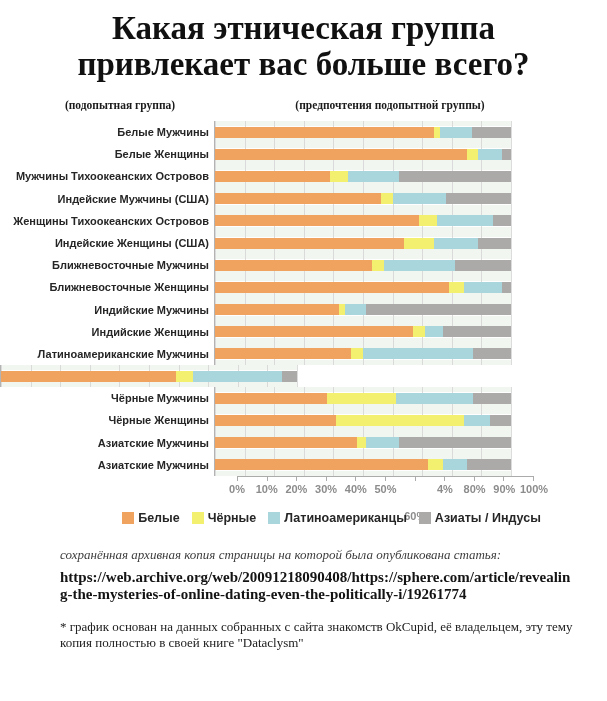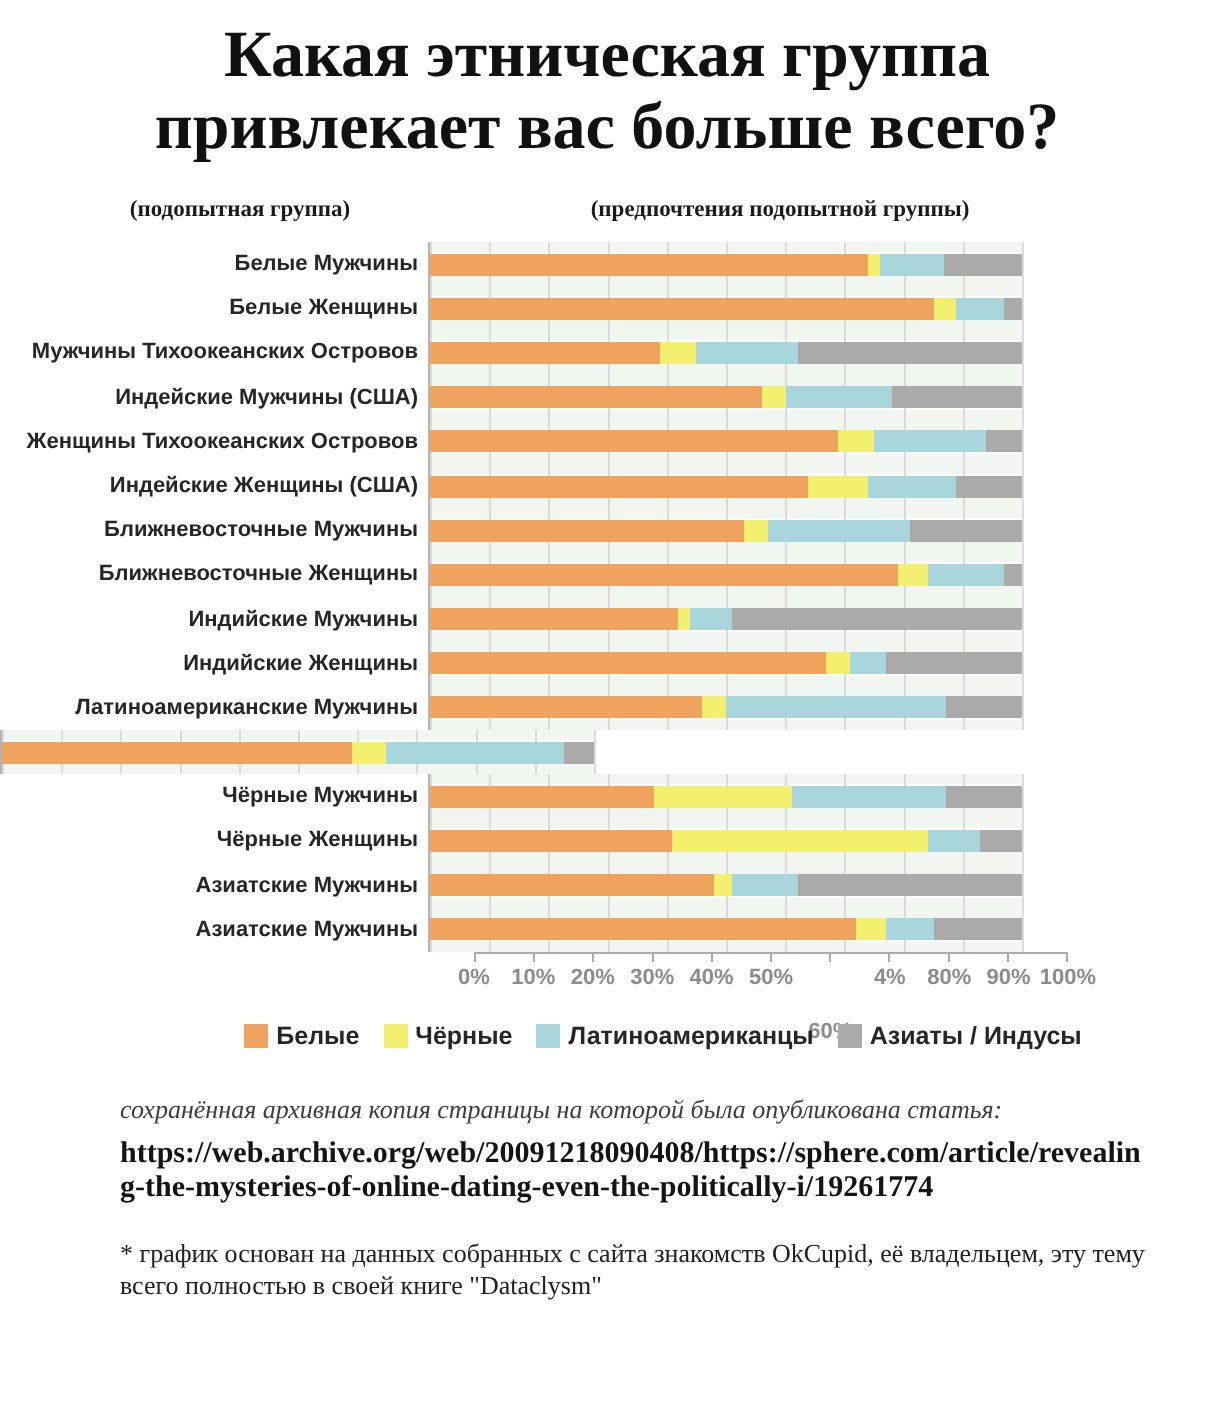--- a/index.html
+++ b/index.html
@@ -314,16 +314,16 @@
       </div>
       <div class="legend-item">
         <span class="legend-swatch" style="background: rgb(171, 170, 168);"></span>
         <span class="legend-label">Азиаты / Индусы</span>
       </div>
     </div>
 
   <div class="footer">
     <div class="archive-note">сохранённая архивная копия страницы на которой была опубликована статья:</div>
     <div class="archive-url">https://web.archive.org/web/20091218090408/https://sphere.com/article/revealing-the-mysteries-of-online-dating-even-the-politically-i/19261774</div>
-    <div class="footnote">* график основан на данных собранных с сайта знакомств OkCupid, её владельцем, эту тему всего полностью в своей книге "Dataclysm"</div>
+    <div class="footnote">* график основан на данных собранных с сайта знакомств OkCupid, её владельцем, эту тему копия полностью в своей книге "Dataclysm"</div>
   </div>
 
 </div>
 
 </body></html>

